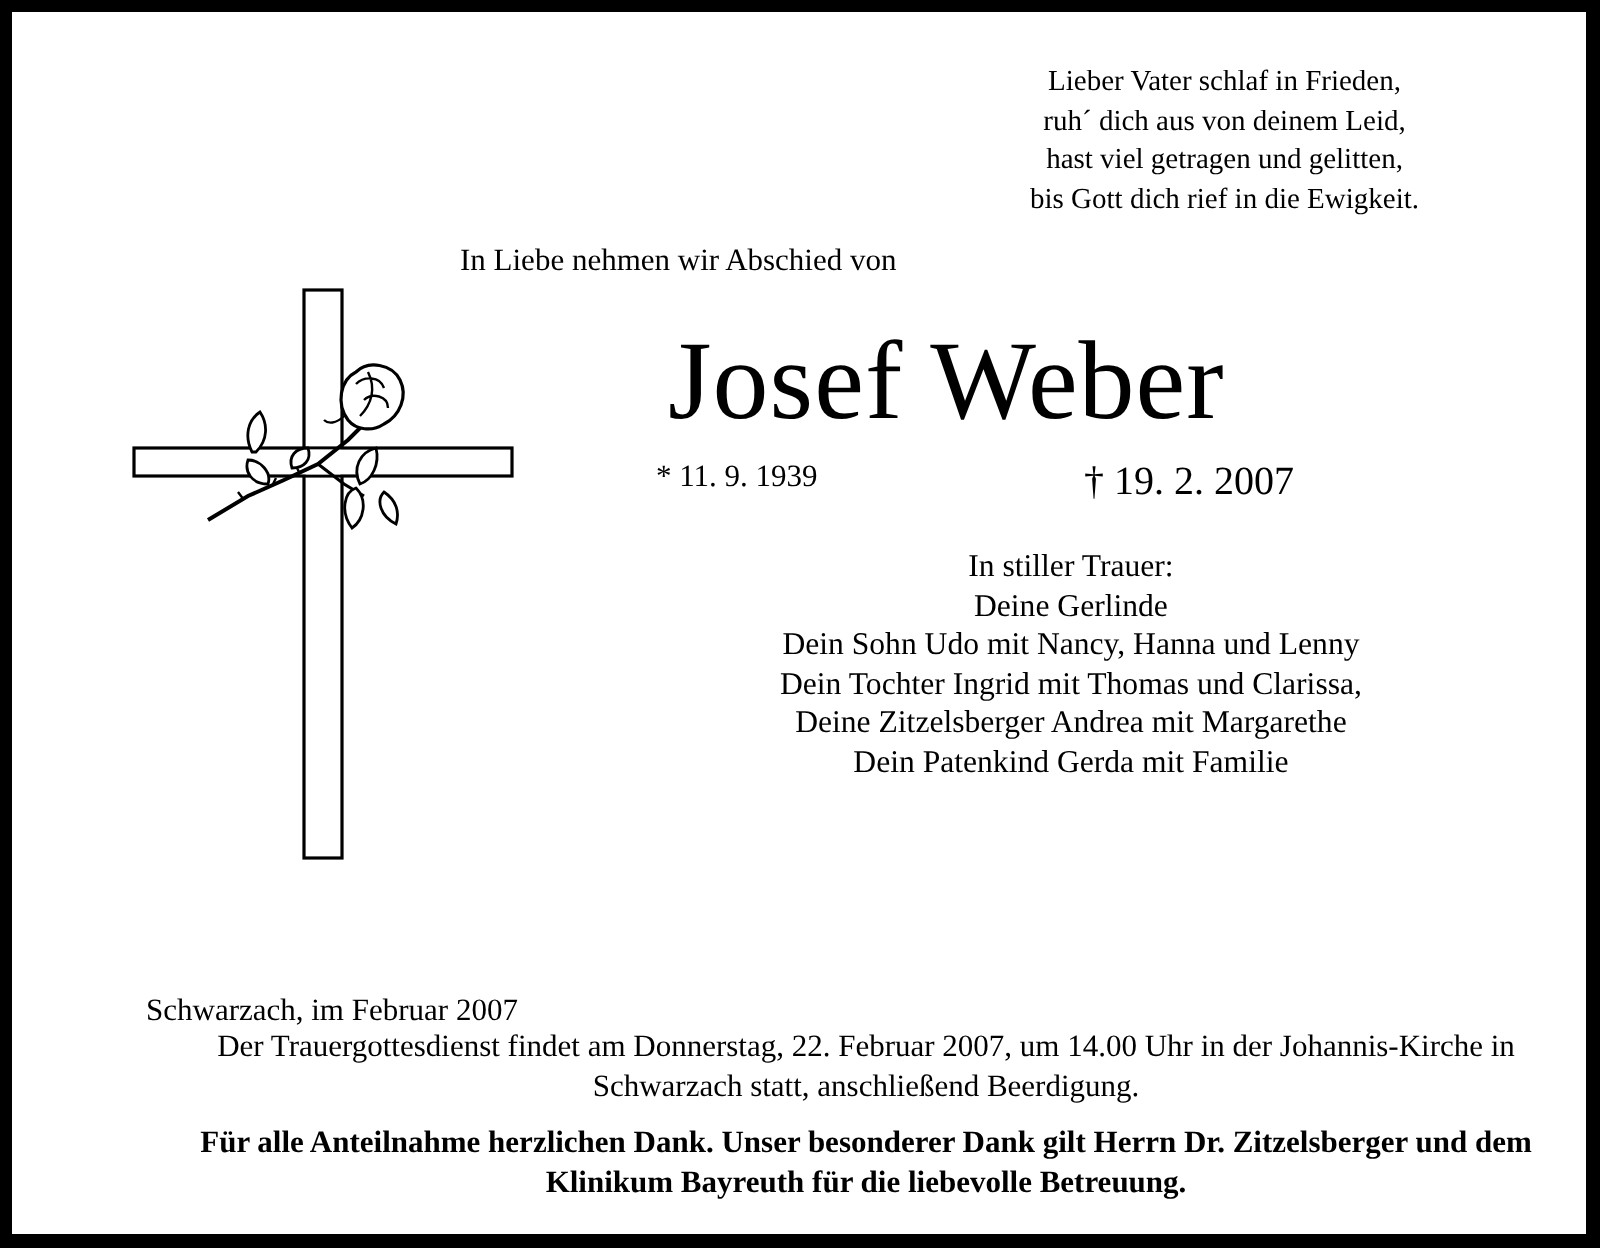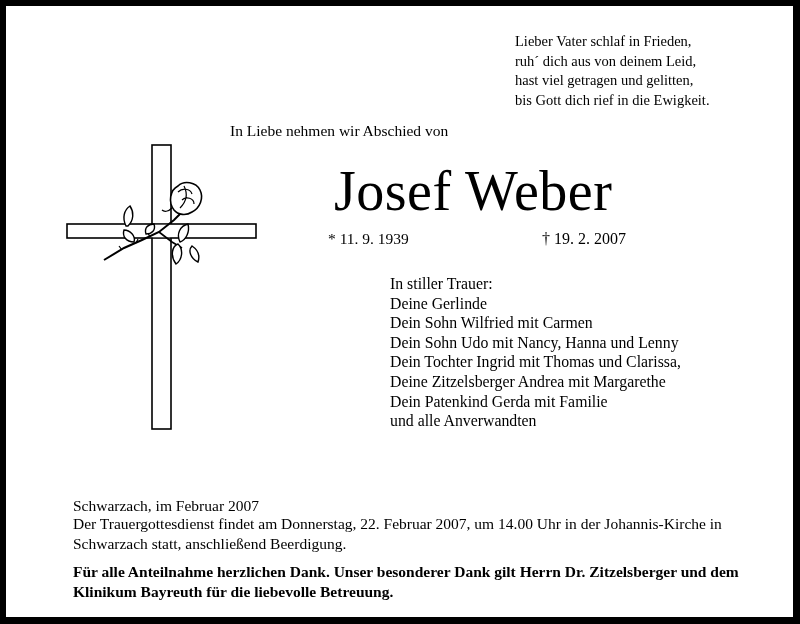--- a/index.html
+++ b/index.html
@@ -1,24 +1,24 @@
 <!DOCTYPE html>
 <html><head>
 <meta charset="utf-8">
 <style>
   html, body { margin: 0; padding: 0; }
   body { width: 800px; height: 624px; background: #000; position: relative; overflow: hidden;
          font-family: "Liberation Serif", "DejaVu Serif", serif; color: #000; }
-  .page { position: absolute; left: 6px; top: 6px; width: 787px; height: 611px; background: #fff; }
+  .page { position: absolute; left: 6px; top: 6px; width: 787px; height: 611px; background: #fff; text-align: center; }
   .abs { position: absolute; white-space: nowrap; }
   .poem { left: 509px; top: 26px; font-size: 14.5px; line-height: 19.5px; }
   .intro { left: 224px; top: 116px; font-size: 15.5px; }
   .name { left: 328px; top: 150px; font-size: 56px; line-height: 70px; letter-spacing: 0.5px; }
   .birth { left: 322px; top: 224px; font-size: 15.5px; }
-  .death { left: 536px; top: 224px; font-size: 16px; }
+  .death { left: 536px; top: 224px; font-size: 20px; }
   .mourners { left: 384px; top: 268px; font-size: 15.8px; line-height: 19.6px; }
   .mourners .line { display: block; }
   .mourners .indent { padding-left: 190px; }
   .place { left: 67px; top: 469px; font-size: 15.5px; margin-top: 22px; }
   .service { left: 67px; top: 508px; font-size: 15.5px; line-height: 19.8px; white-space: normal; width: 720px; }
   .thanks { left: 67px; top: 556px; font-size: 15.5px; line-height: 19.8px; white-space: normal; width: 720px; font-weight: bold; }
   .cross { position: absolute; left: 58px; top: 136px; width: 200px; height: 296px; }
 </style>
 </head>
 <body>
@@ -57,24 +57,22 @@
     <path d="M134 120 C126 116 124 108 128 104 C134 108 136 114 134 120 Z" fill="#fff" stroke="#000" stroke-width="1.4"></path>
   </svg>
 
   <div class="abs name">Josef Weber</div>
   <div class="abs birth">* 11. 9. 1939</div>
   <div class="abs death">† 19. 2. 2007</div>
 
   <div class="abs mourners">
     <span class="line">In stiller Trauer:</span>
     <span class="line">Deine Gerlinde</span>
-    <span class="line">Dein Sohn Wilfried mit Carmen</span>
     <span class="line">Dein Sohn Udo mit Nancy, Hanna und Lenny</span>
     <span class="line">Dein Tochter Ingrid mit Thomas und Clarissa,</span>
     <span class="line">Deine Zitzelsberger Andrea mit Margarethe</span>
     <span class="line">Dein Patenkind Gerda mit Familie</span>
-    <span class="line">und alle Anverwandten</span>
   </div>
 
   <div class="abs place">Schwarzach, im Februar 2007</div>
   <div class="abs service">Der Trauergottesdienst findet am Donnerstag, 22. Februar 2007, um 14.00 Uhr in der Johannis-Kirche in Schwarzach statt, anschließend Beerdigung.</div>
   <div class="abs thanks">Für alle Anteilnahme herzlichen Dank. Unser besonderer Dank gilt Herrn Dr. Zitzelsberger und dem Klinikum Bayreuth für die liebevolle Betreuung.</div>
 </div>
 
 </body></html>

